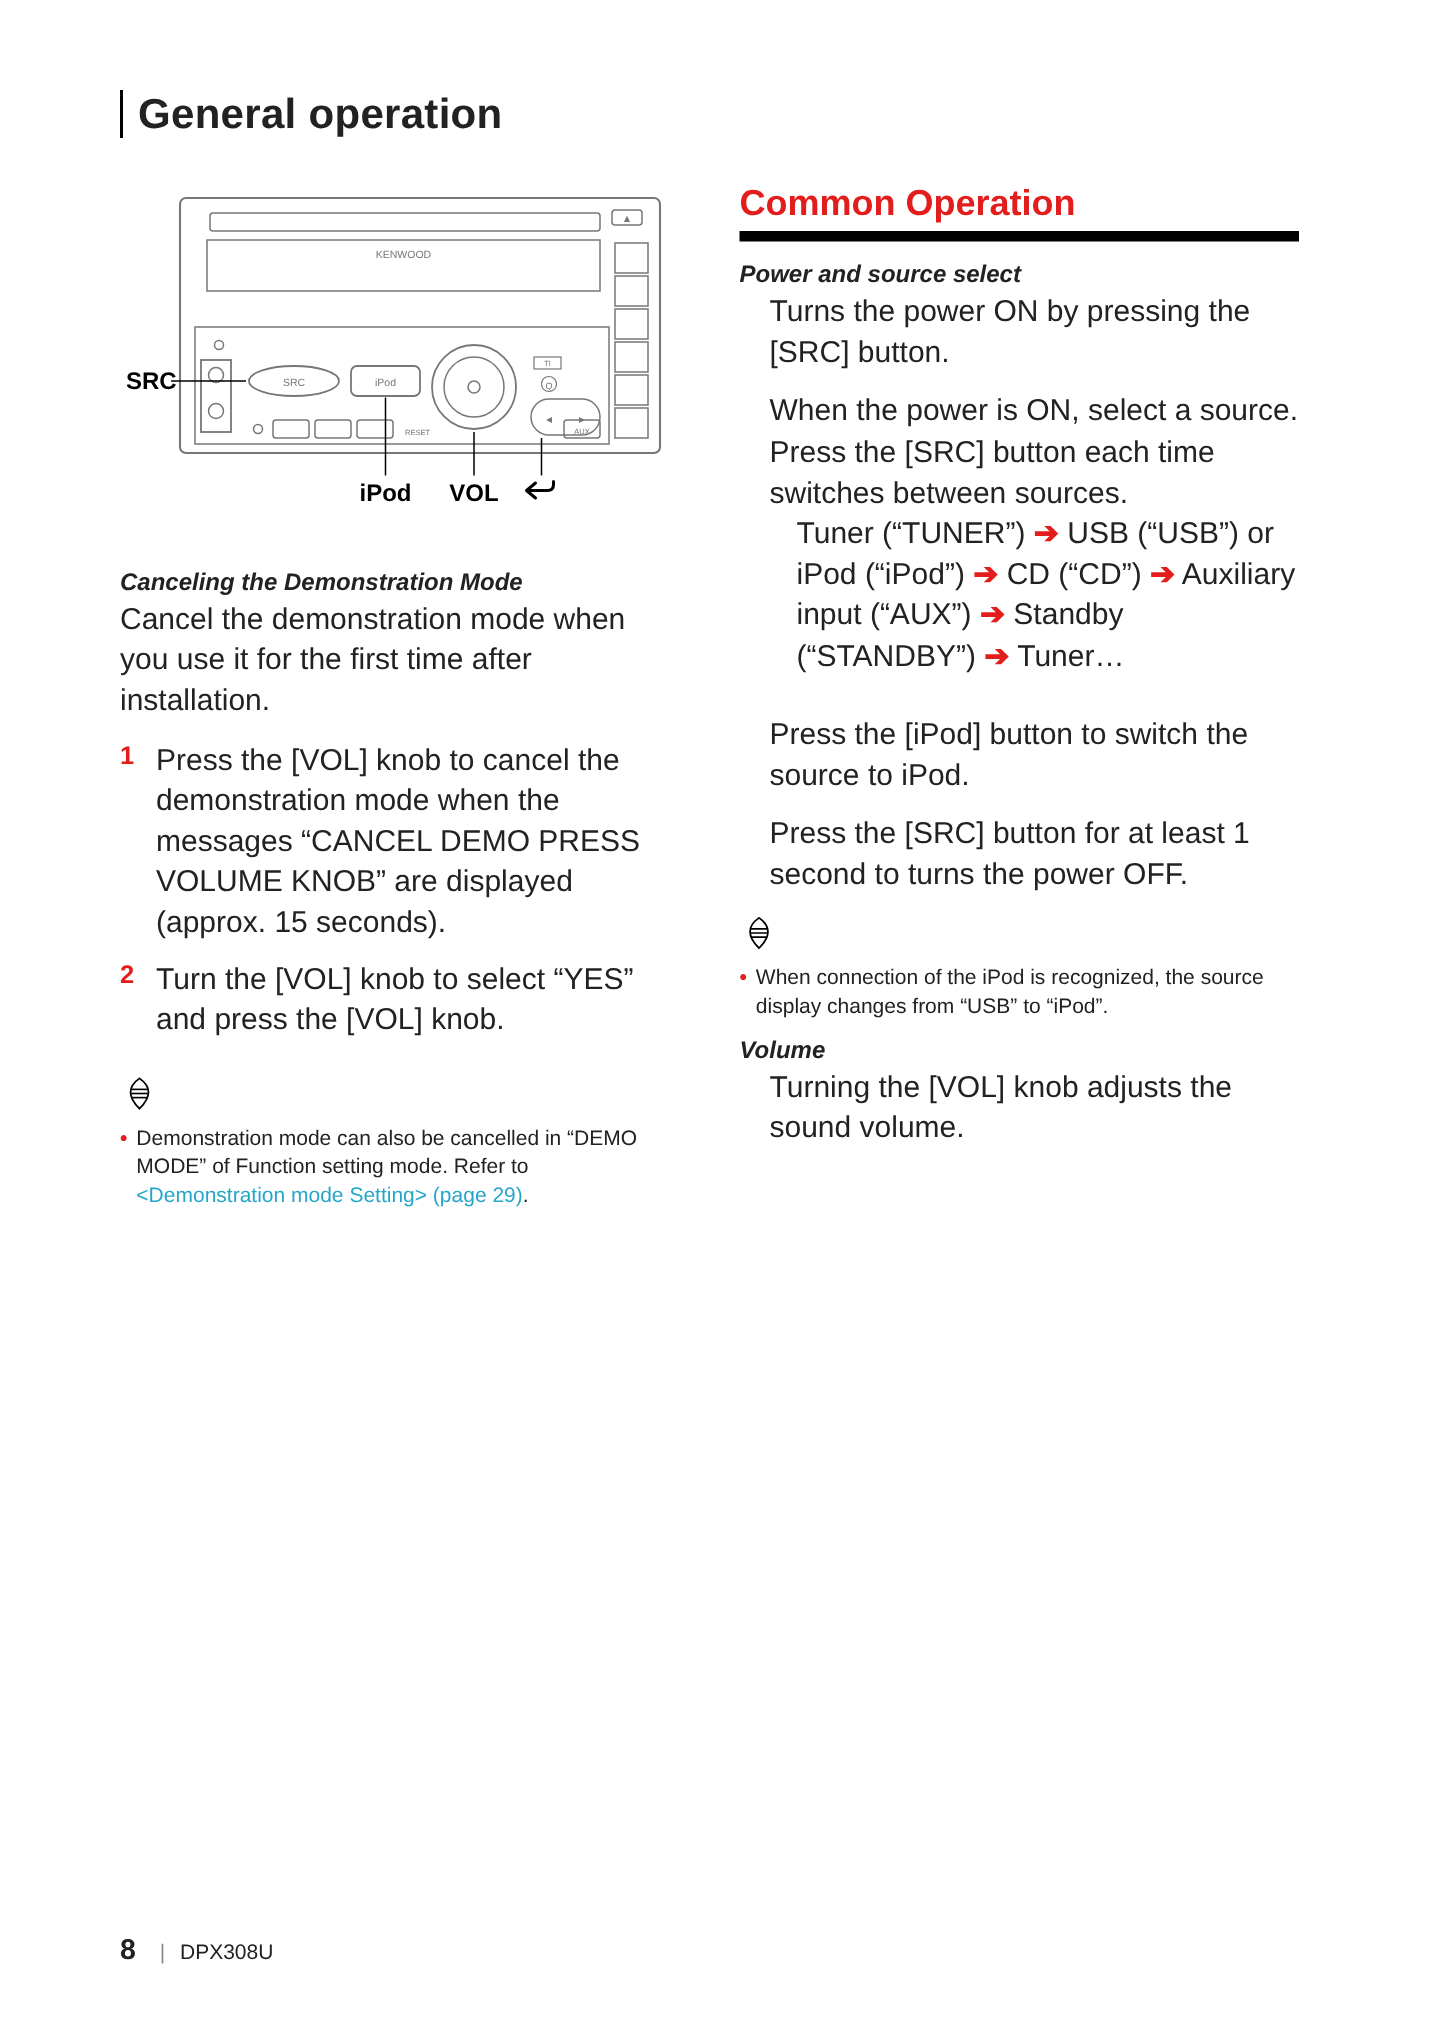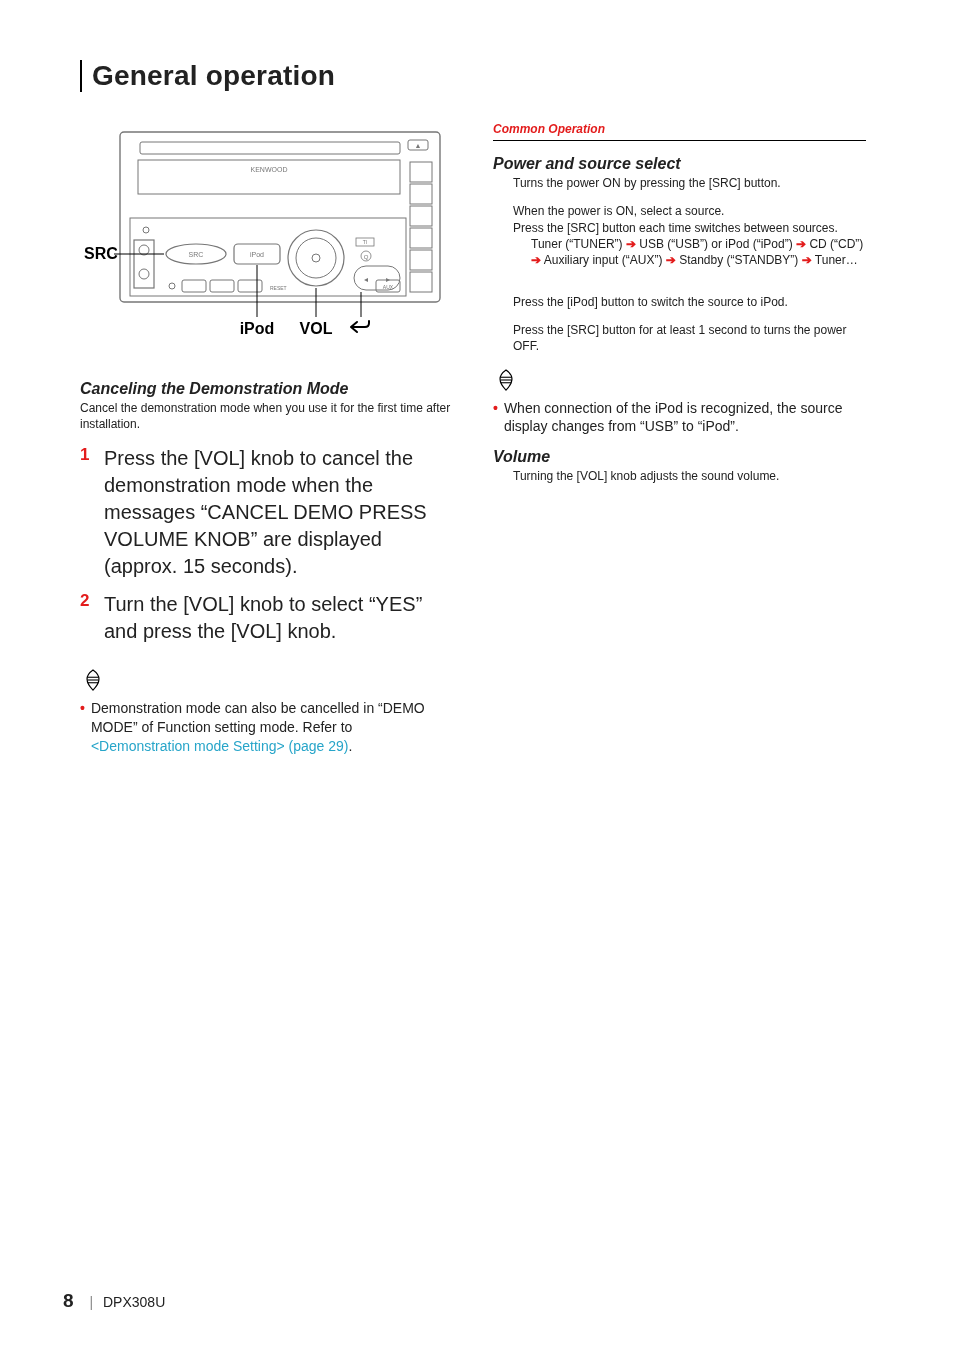--- a/index.html
+++ b/index.html
@@ -4,37 +4,37 @@
 <style>
   * { box-sizing: border-box; margin: 0; padding: 0; }
   html, body { width: 954px; height: 1354px; background: #fff; font-family: "Helvetica Neue", Arial, sans-serif; color: #222; }
   .page { padding: 60px 88px 40px 80px; position: relative; height: 100%; }
   .title-wrap { border-left: 2px solid #000; padding-left: 10px; margin-bottom: 30px; }
   h1.page-title { font-size: 28px; font-weight: 700; letter-spacing: 0.2px; }
   .columns { display: flex; gap: 40px; }
   .col { flex: 1 1 50%; min-width: 0; }
   .diagram-block { margin-bottom: 38px; }
   .diagram-svg { display: block; margin: 0 auto; }
-  h2.section { font-size: 12px; font-weight: 700; color: #e31c1c; border-bottom: 1px solid #000000; padding-bottom: 4px; margin-bottom: 14px; font-style: italic; }
+  h2.section { font-size: 24px; font-weight: 700; color: #e31c1c; border-bottom: 7px solid #000000; padding-bottom: 4px; margin-bottom: 14px; }
   h3.sub { font-size: 16px; font-weight: 700; font-style: italic; color: #222; margin-bottom: 2px; }
-  p.body, .body { font-size: 12px; line-height: 1.36; color: #222; }
+  p.body, .body { font-size: 20px; line-height: 1.36; color: #222; }
   .para { margin-bottom: 12px; }
   .indent { padding-left: 20px; }
   .deep-indent { padding-left: 38px; }
   ol.steps { list-style: none; padding: 0; }
   ol.steps > li { display: flex; gap: 10px; margin-bottom: 10px; }
   ol.steps .num { font-size: 17px; font-weight: 700; color: #e31c1c; flex: 0 0 auto; min-width: 14px; }
   ol.steps .txt { font-size: 20px; line-height: 1.36; }
   .note-icon { width: 26px; height: 22px; margin: 14px 0 4px 0; }
   ul.notes { list-style: none; padding: 0; }
   ul.notes > li { display: flex; gap: 6px; font-size: 14px; line-height: 1.35; color: #222; }
   ul.notes .bullet { color: #e31c1c; font-weight: 700; }
   a.xref, .xref { color: #27a5c9; text-decoration: none; }
   .arrow { color: #e31c1c; font-weight: 700; }
-  .footer { position: absolute; left: 63px; bottom: 42px; font-size: 14px; color: #222; }
+  .footer { position: absolute; left: 80px; bottom: 42px; font-size: 14px; color: #222; }
   .footer .pg { font-size: 19px; font-weight: 700; margin-right: 6px; }
   .footer .sep { color: #888; margin: 0 6px; }
 </style>
 </head>
 <body>
 
 <div class="page">
   <div class="title-wrap">
     <h1 class="page-title">General operation</h1>
   </div>

